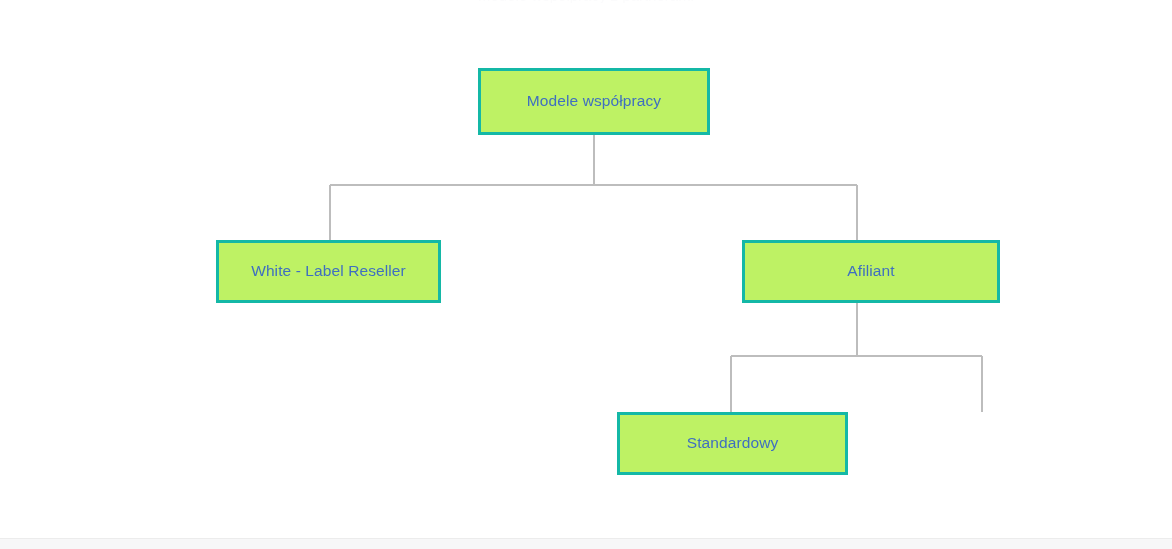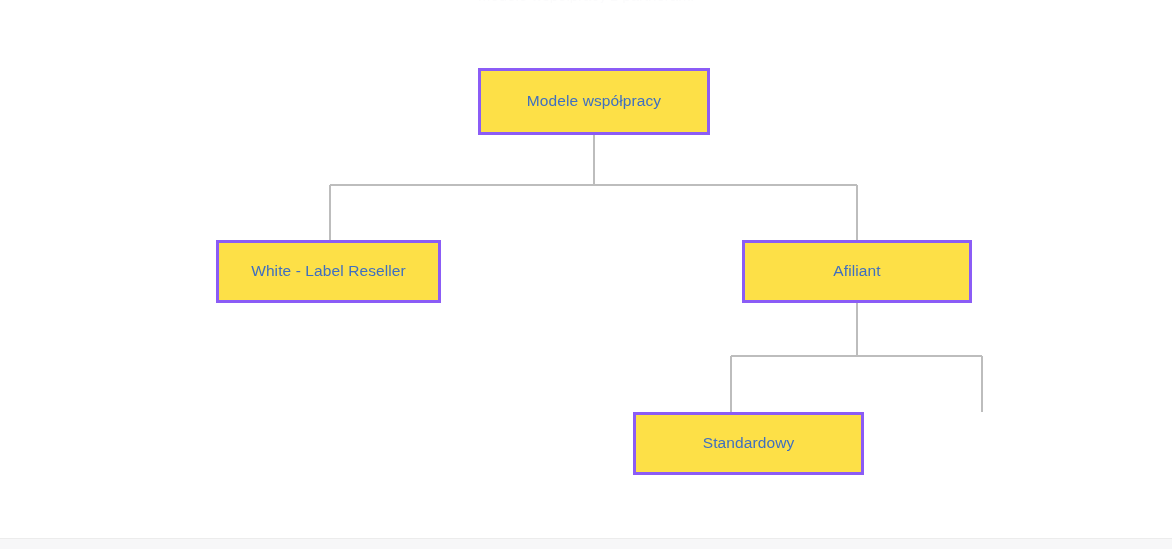--- a/index.html
+++ b/index.html
@@ -47,40 +47,40 @@
     position: absolute;
     left: 0;
     top: 0;
     width: 1172px;
     height: 538px;
   }
 
   .node {
     position: absolute;
     box-sizing: border-box;
-    background: #fde047;
-    border: 3px solid #8b5cf6;
+    background: #bef264;
+    border: 3px solid #14b8a6;
     display: flex;
     align-items: center;
     justify-content: center;
     text-align: center;
   }
   .node-label {
     font-size: 15.5px;
     color: #3f6fc0;
     letter-spacing: 0.1px;
     line-height: 1.2;
     white-space: nowrap;
   }
 
   
   #node-root      { left: 478px; top: 68px;  width: 232px; height: 67px; }
   #node-white     { left: 216px; top: 240px; width: 225px; height: 63px; }
-  #node-afiliant  { left: 742px; top: 240px; width: 230px; height: 63px; }
-  #node-standard  { left: 617px; top: 412px; width: 231px; height: 63px; margin-left: 16px; }
+  #node-afiliant  { left: 742px; top: 240px; width: 258px; height: 63px; }
+  #node-standard  { left: 617px; top: 412px; width: 231px; height: 63px; }
   #node-konsorcjum{ left: 868px; top: 412px; width: 230px; height: 63px; }
 
   
   .footer-divider {
     position: absolute;
     left: 0;
     top: 538px;
     width: 1172px;
     height: 1px;
     background: #ececec;

